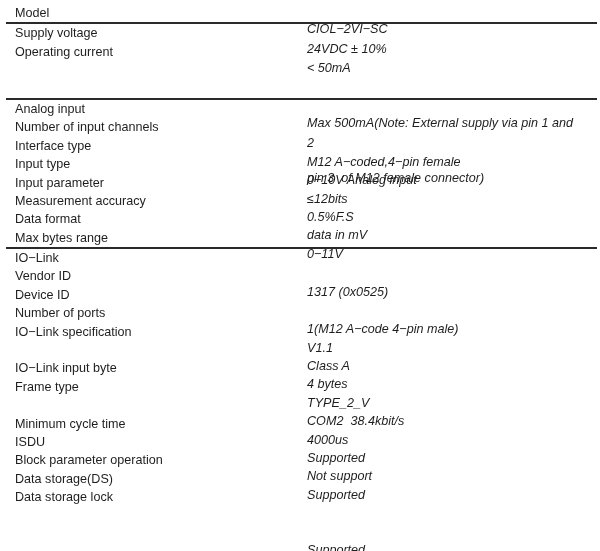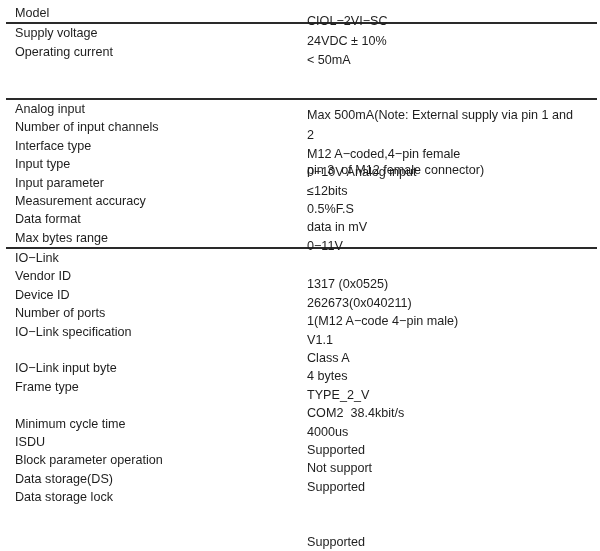--- a/index.html
+++ b/index.html
@@ -32,22 +32,23 @@
       height: 36.8px;
     }
     .label {
       position: absolute;
       left: 9px;
       top: 0;
     }
     .value {
       position: absolute;
       left: 301px;
-      top: 8px;
+      top: 16px;
       white-space: pre;
+      font-style: italic;
     }
     .value .line {
       display: block;
       height: 18.4px;
       line-height: 18.4px;
     }
     .rule {
       height: 2px;
       background: #2a2a2a;
       margin: 0;
@@ -121,21 +122,20 @@
   <div class="section">
     <div class="row">
       <span class="label">IO−Link</span>
     </div>
     <div class="row">
       <span class="label">Vendor ID</span>
       <span class="value">1317 (0x0525)</span>
     </div>
     <div class="row">
       <span class="label">Device ID</span>
-      <span class="value">262673(0x040211)</span>
     </div>
     <div class="row">
       <span class="label">Number of ports</span>
       <span class="value">1(M12 A−code 4−pin male)</span>
     </div>
     <div class="row">
       <span class="label">IO−Link specification</span>
       <span class="value">V1.1</span>
     </div>
     <div class="row">

